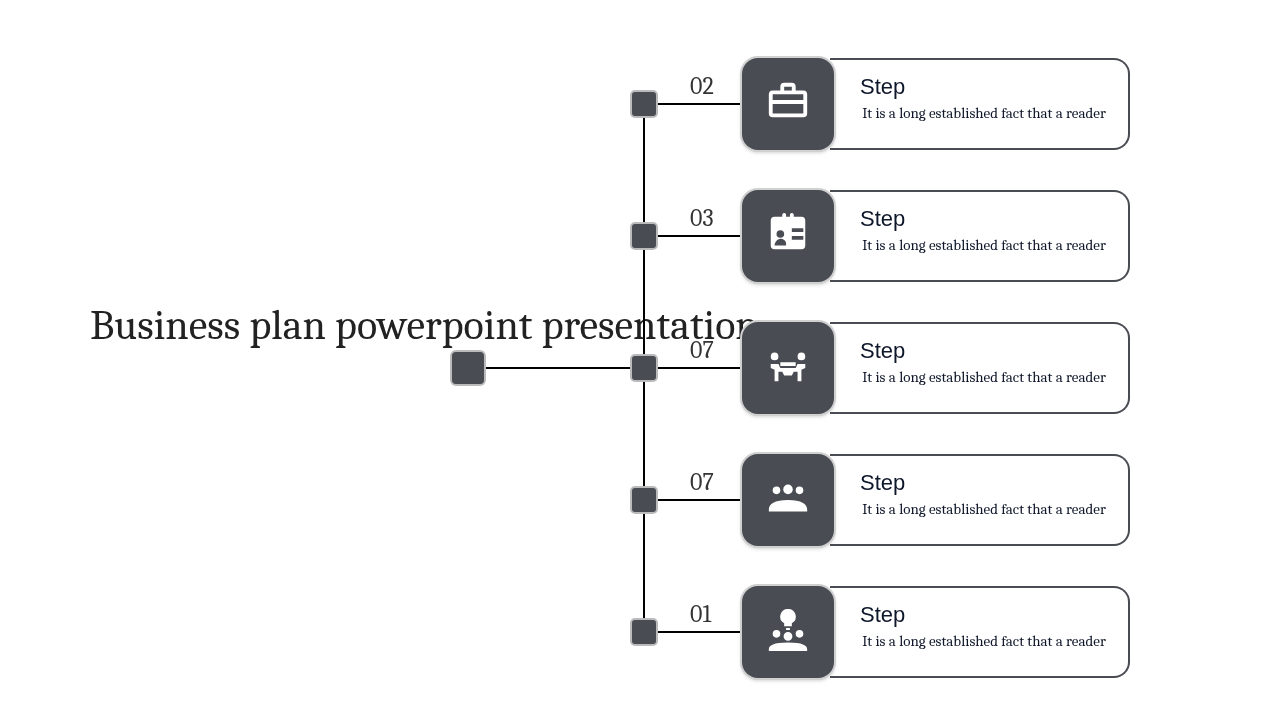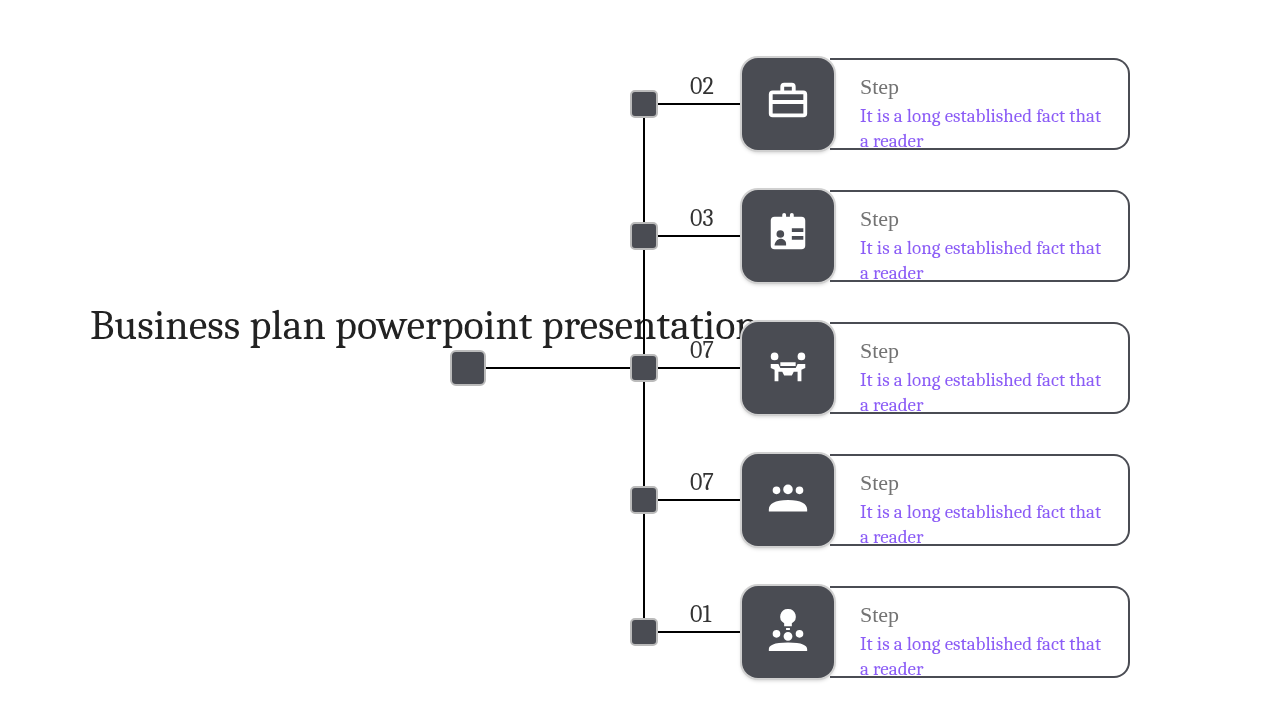--- a/index.html
+++ b/index.html
@@ -108,29 +108,30 @@
     width: 300px;
     height: 92px;
     border: 2px solid #4a4c53;
     border-left: none;
     border-top-right-radius: 16px;
     border-bottom-right-radius: 16px;
     padding: 14px 20px 10px 30px;
   }
   .step-title {
     font-size: 22px;
-    color: #737373;
+    color: #0f172a;
     margin-bottom: 4px;
-    font-family: Liberation Serif, serif;
+    font-family: Liberation Sans, sans-serif;
   }
   .step-desc {
-    font-size: 19px;
+    font-size: 15px;
     line-height: 1.3;
-    color: #8b5cf6;
+    color: #0f172a;
     font-family: Cambria, Georgia, serif;
+    text-align: center;
   }
 </style>
 </head>
 <body>
 
 <div class="title">Business plan powerpoint presentation</div>
 
 <div class="diagram">
   <div class="vline"></div>
   <div class="root-line"></div>

